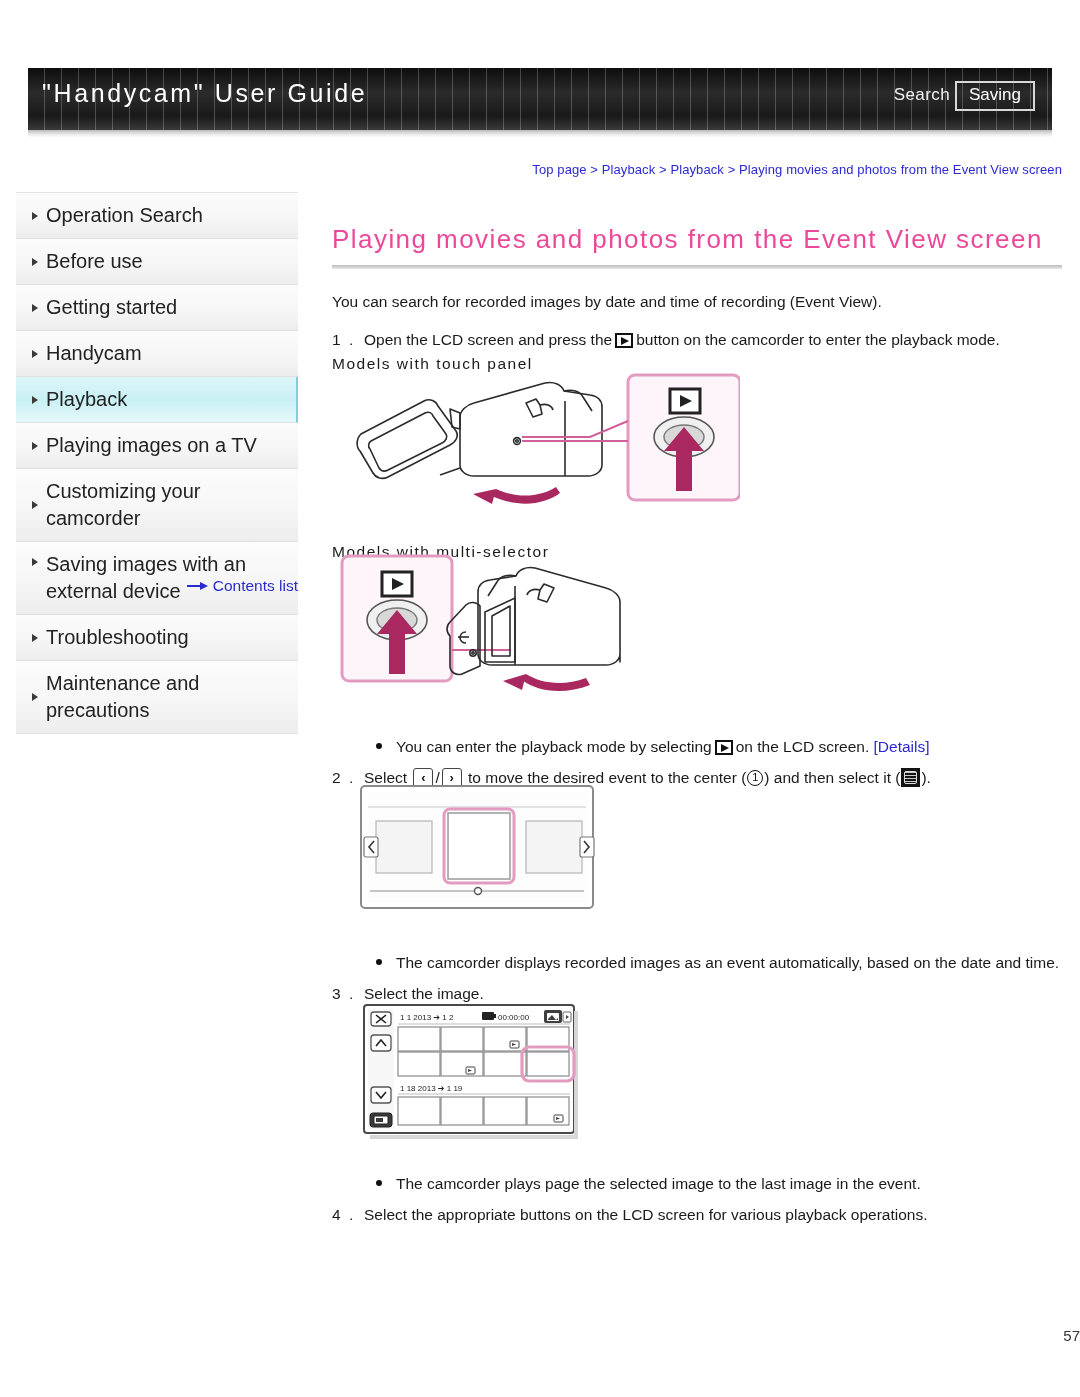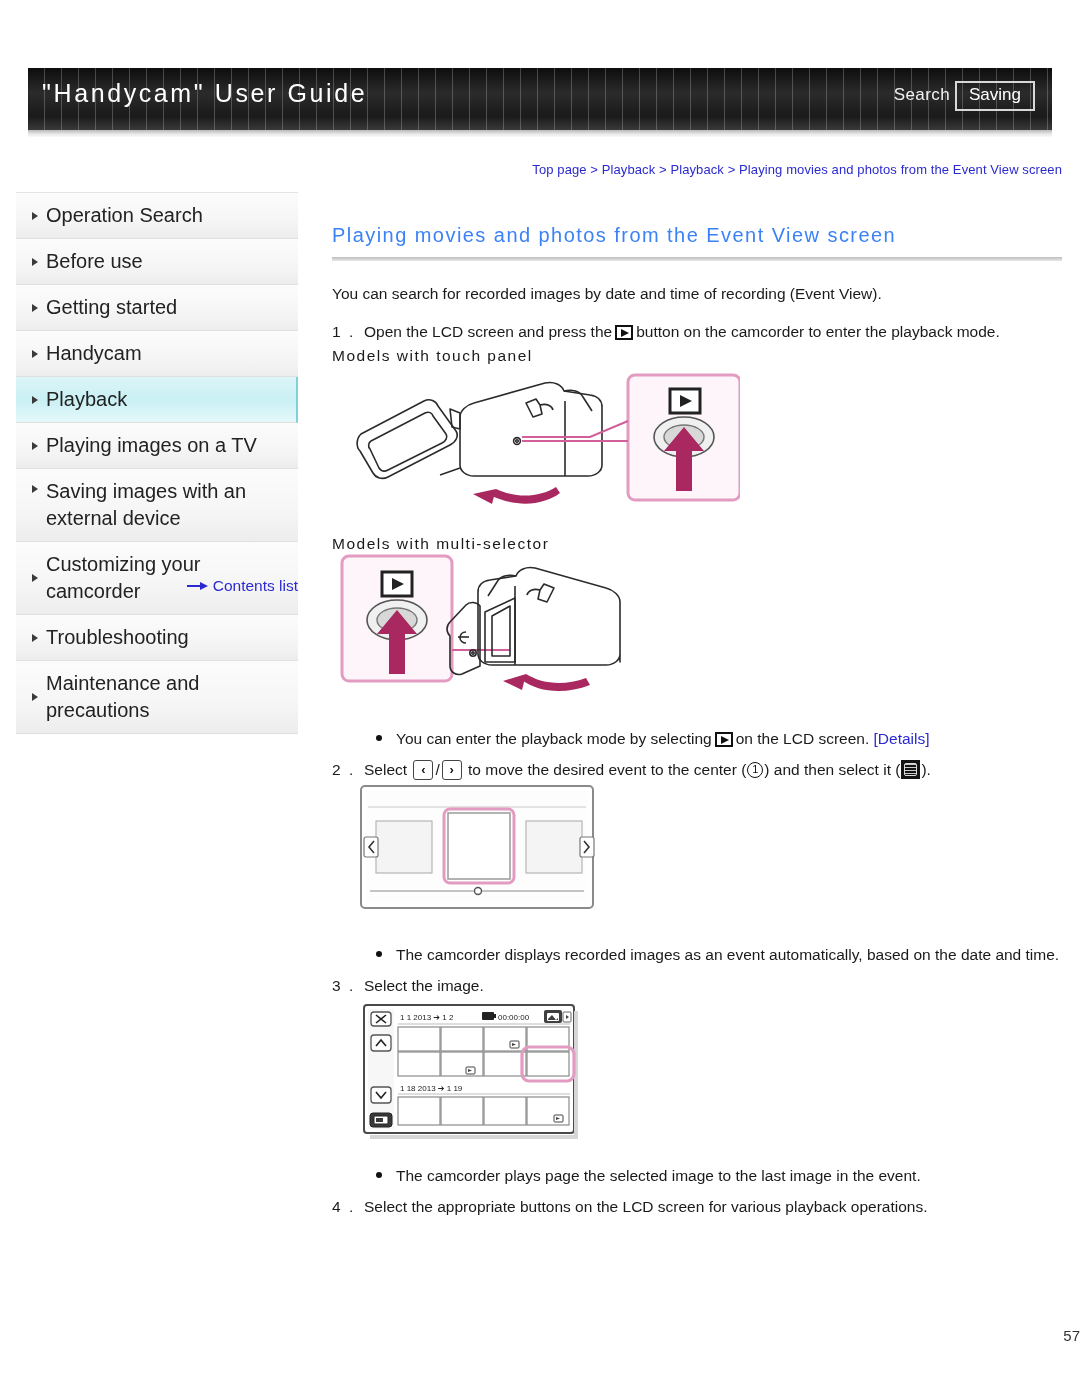--- a/index.html
+++ b/index.html
@@ -137,24 +137,24 @@
     border-bottom: 4px solid transparent;
   }
 
   
   .main {
     position: absolute;
     left: 332px; top: 224px;
     width: 730px;
   }
   h1.page-title {
-    font-size: 20px;
+    font-size: 26px;
     font-weight: normal;
     letter-spacing: 1.45px;
-    color: #3b82f6;
+    color: #ec4899;
     margin: 0 0 10px 0;
     white-space: nowrap;
   }
   .title-rule {
     height: 4px;
     background: linear-gradient(to bottom, #bdbdbd, #e8e8e8);
     margin-bottom: 24px;
   }
   .intro {
     font-size: 15.5px;
@@ -310,27 +310,27 @@
     <span>Handycam</span>
   </div>
   <div class="nav-item active">
     <span class="bullet"></span>
     <span>Playback</span>
   </div>
   <div class="nav-item">
     <span class="bullet"></span>
     <span>Playing images on a TV</span>
   </div>
+  <div class="nav-item">
+    <span class="bullet"></span>
+    <span>Customizing your camcorder</span>
+  </div>
   <div class="nav-item two-line">
     <span class="bullet"></span>
     <span>Saving images with an external device</span>
-  </div>
-  <div class="nav-item">
-    <span class="bullet"></span>
-    <span>Customizing your camcorder</span>
   </div>
   <div class="nav-item">
     <span class="bullet"></span>
     <span>Troubleshooting</span>
   </div>
   <div class="nav-item">
     <span class="bullet"></span>
     <span>Maintenance and precautions</span>
   </div>
 </div>

